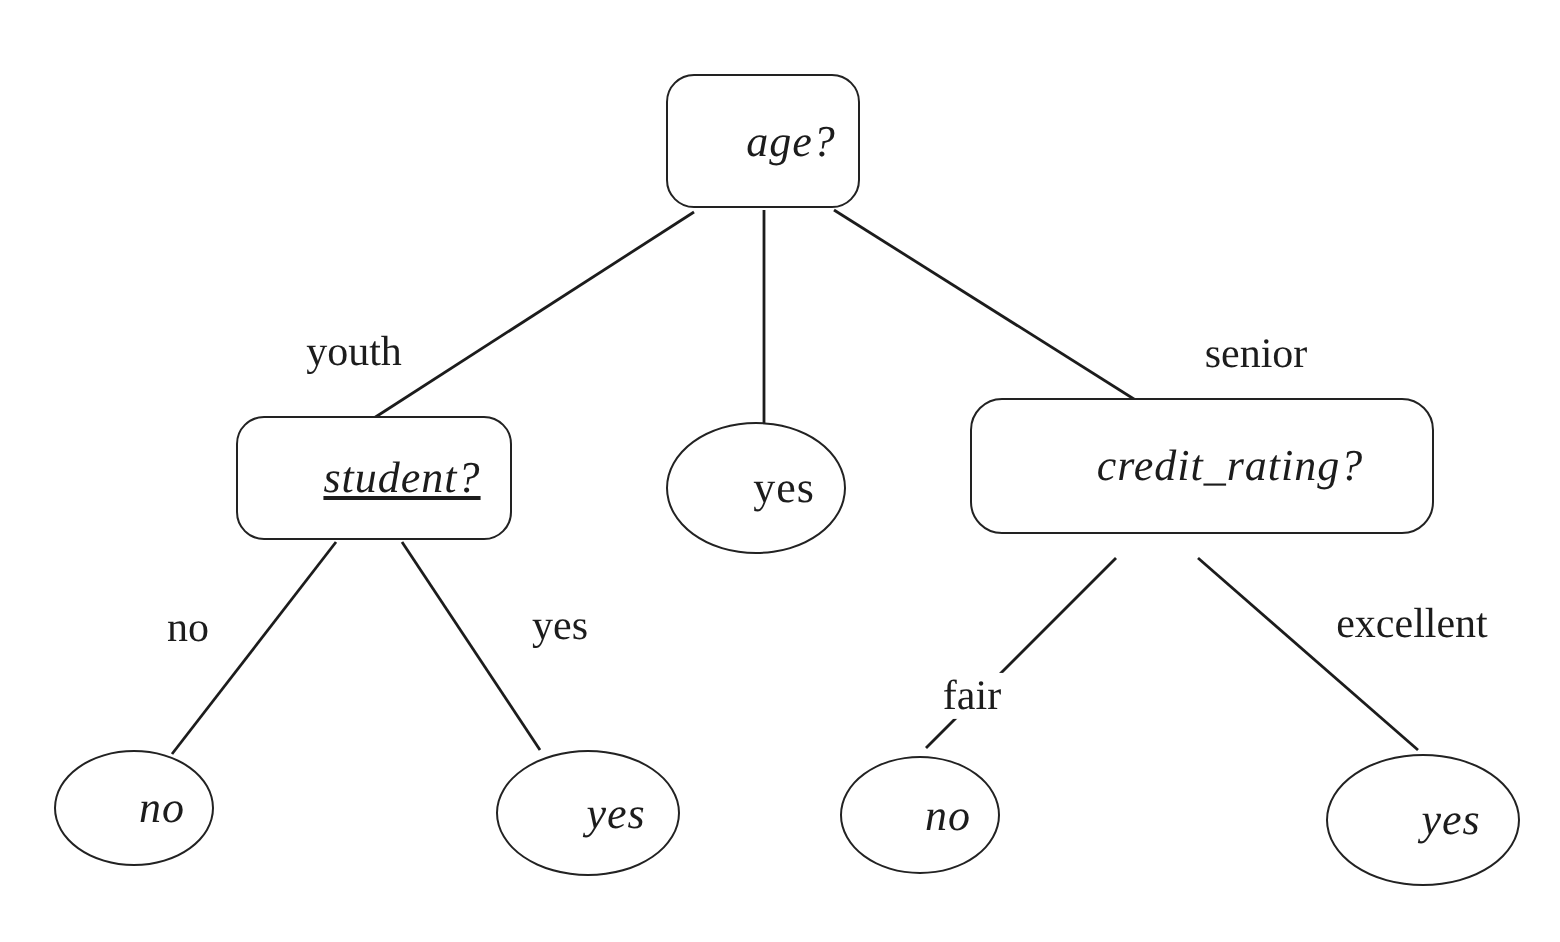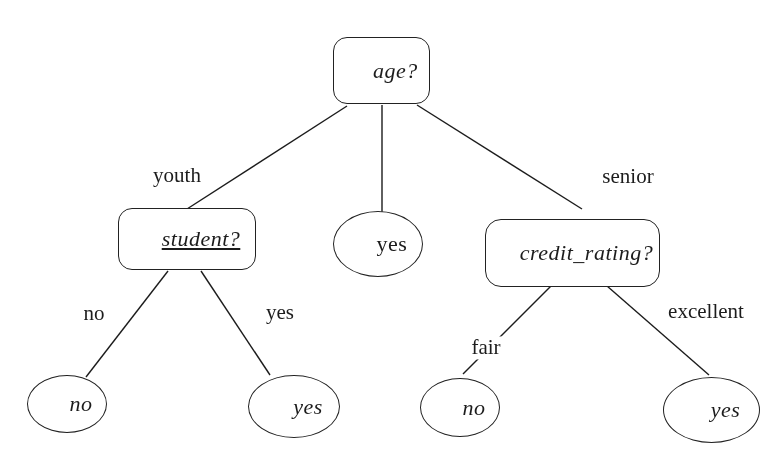--- a/index.html
+++ b/index.html
@@ -75,21 +75,21 @@
   </svg>
 
   <div class="node box" style="left:333px; top:37px; width:97px; height:67px;">
     <span class="italic">age?</span>
   </div>
 
   <div class="node box" style="left:118px; top:208px; width:138px; height:62px;text-decoration:underline;">
     <span class="italic">student?</span>
   </div>
 
-  <div class="node box" style="left:485px; top:219px; width:175px; height:68px; border-radius:16px;font-family:Liberation Serif, serif;">
+  <div class="node box" style="left:485px; top:199px; width:232px; height:68px; border-radius:16px;font-family:Liberation Serif, serif;">
     <span class="italic">credit_rating?</span>
   </div>
 
   <div class="node ellipse" style="left:333px; top:211px; width:90px; height:66px;">
     <span>yes</span>
   </div>
 
   <div class="node ellipse" style="left:27px; top:375px; width:80px; height:58px;">
     <span class="italic">no</span>
   </div>

